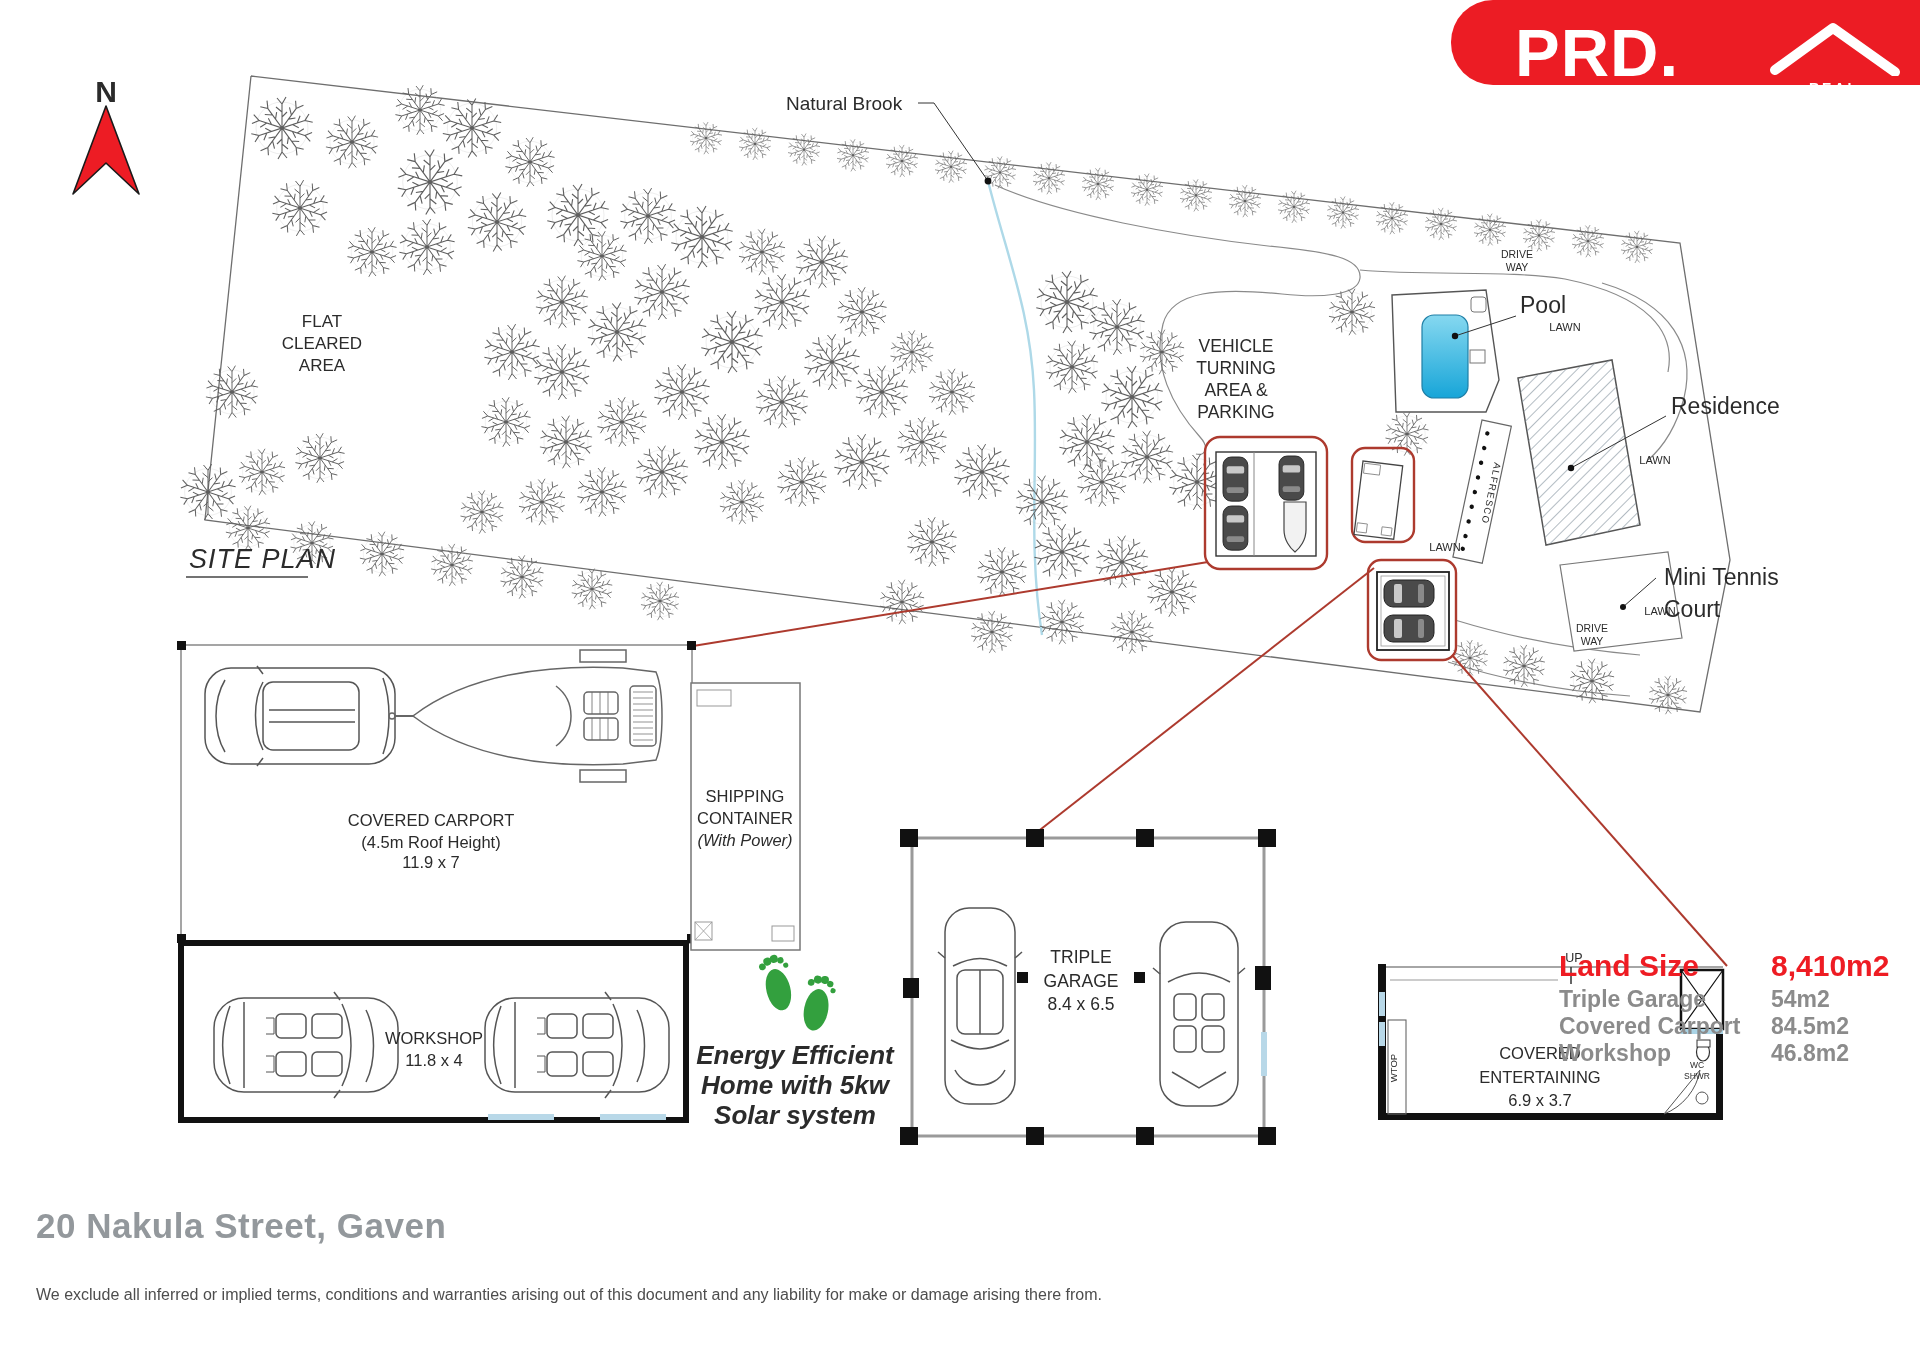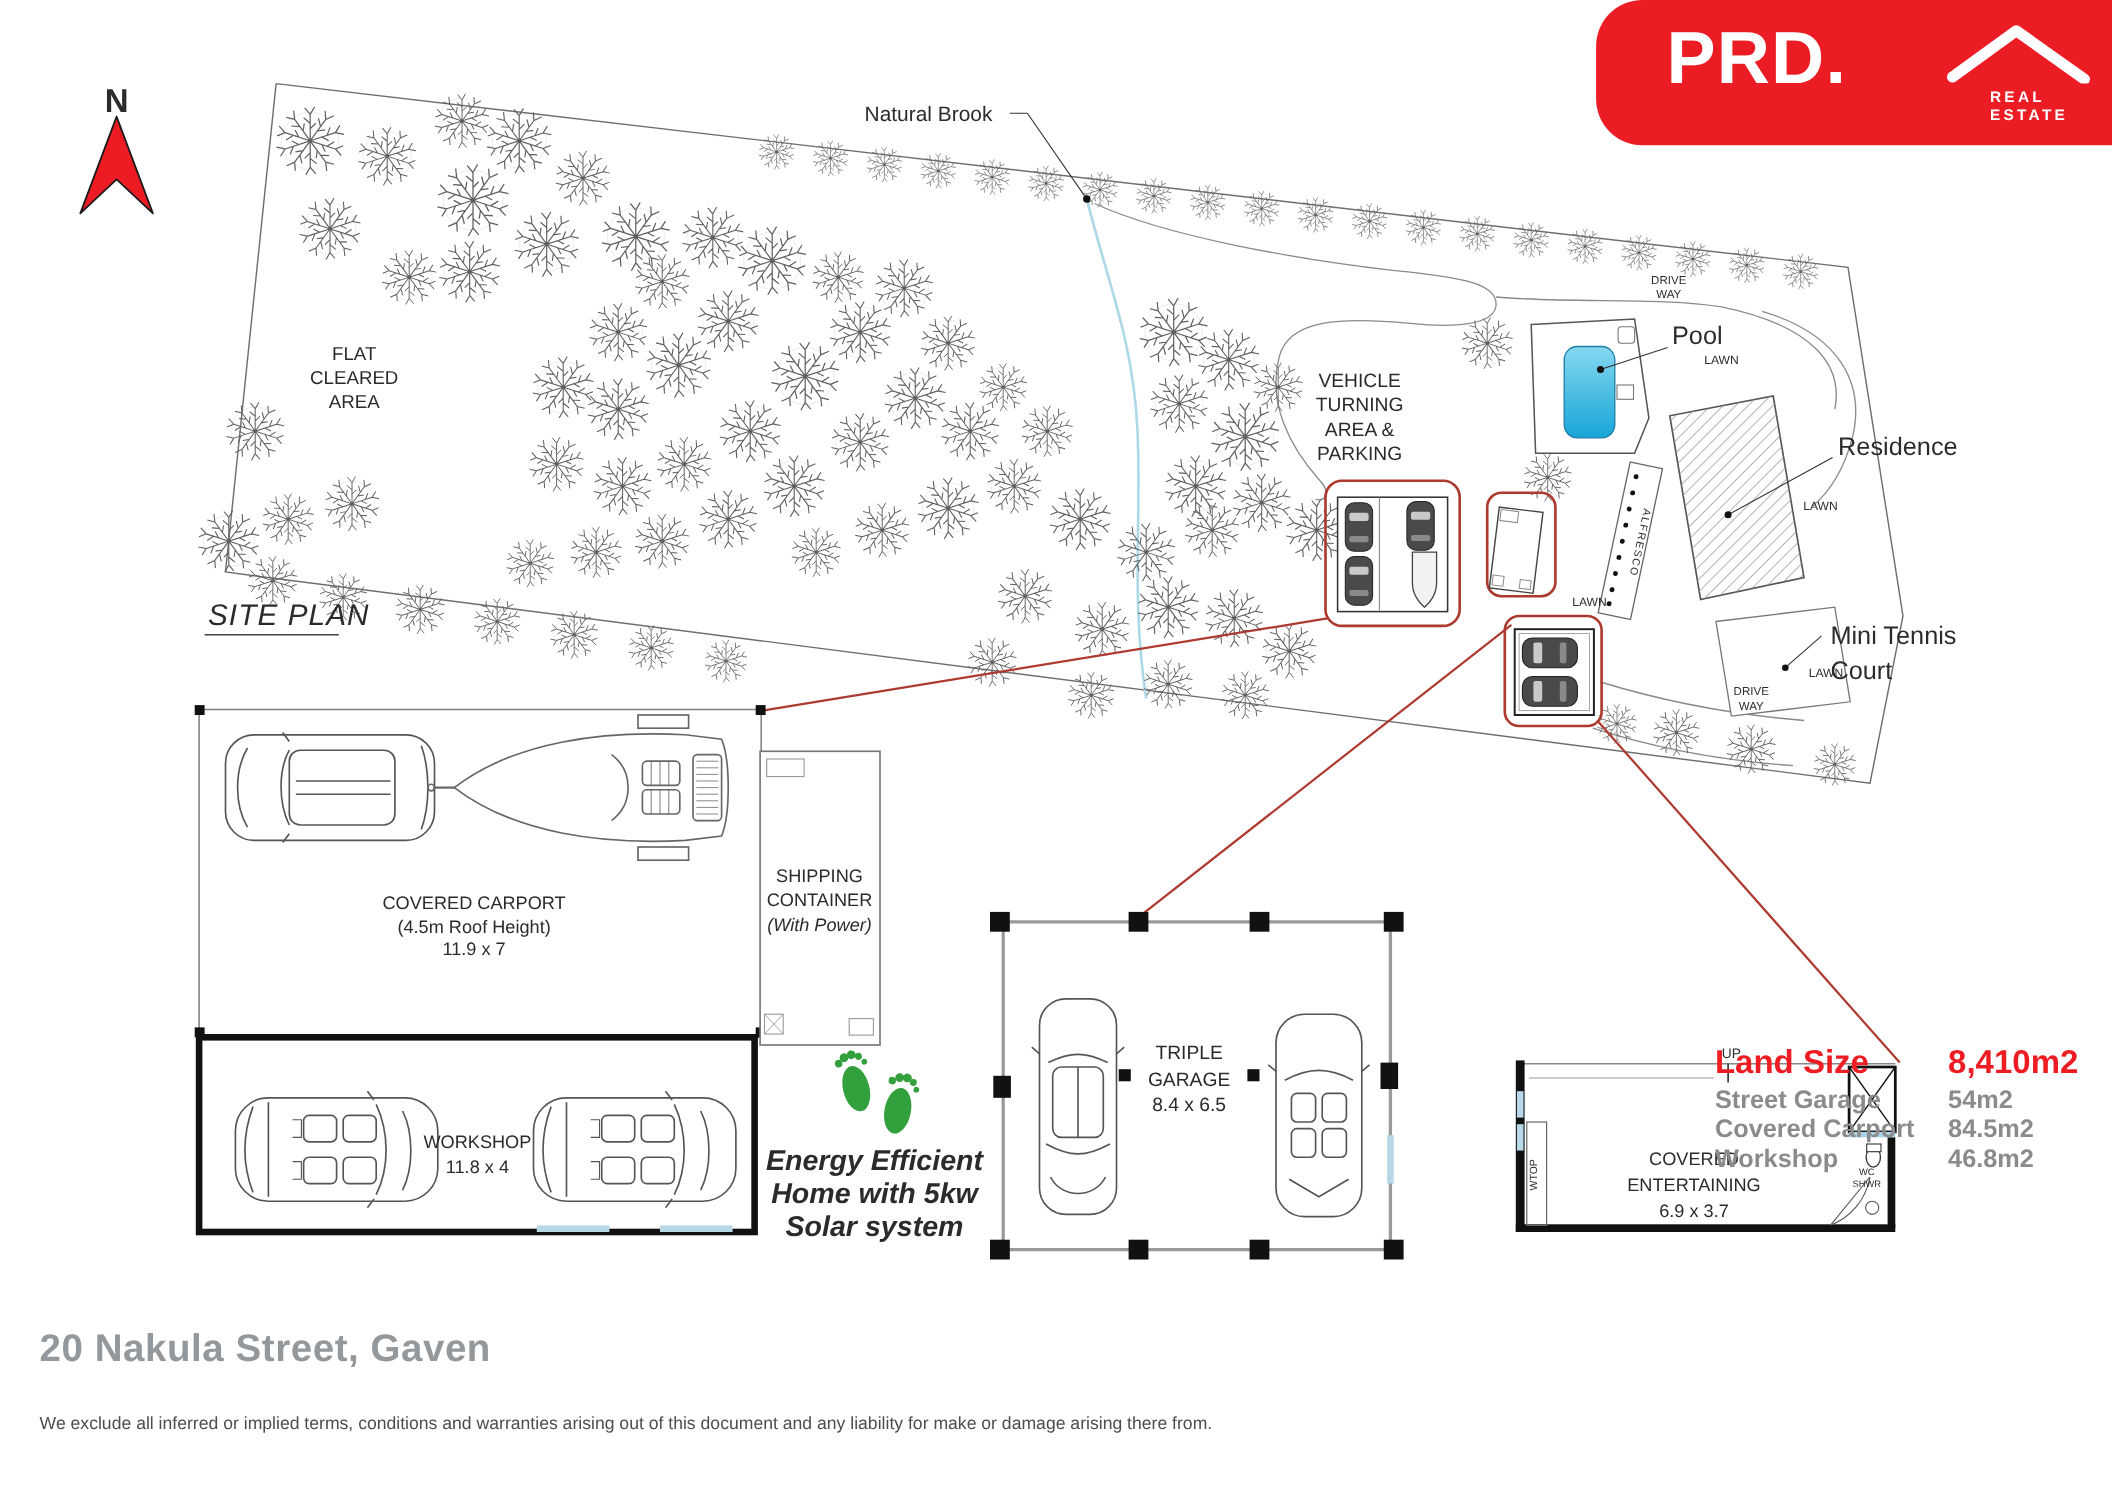--- a/index.html
+++ b/index.html
@@ -2,21 +2,21 @@
 <html><head>
 <meta charset="utf-8">
 <style>
   html,body{margin:0;padding:0;background:#ffffff;}
   body{width:1920px;height:1357px;position:relative;overflow:hidden;
        font-family:"Liberation Sans","DejaVu Sans",sans-serif;}
   .page{position:absolute;inset:0;background:#fff;}
   svg text{font-family:"Liberation Sans","DejaVu Sans",sans-serif;fill:#2b2b2b;}
 
   
-  .logo{position:absolute;left:1451px;top:0;width:469px;height:132px;
+  .logo{position:absolute;left:1451px;top:0;width:469px;height:85px;
         background:#ec1c24;border-radius:42px 0 0 42px;}
   .logo-brand{position:absolute;left:64px;top:14px;color:#fff;font-size:67px;
         font-weight:bold;letter-spacing:1px;}
   .logo-roof{position:absolute;left:316px;top:20px;}
   .logo-tag{position:absolute;left:332px;top:80px;color:#fff;font-size:14px;
         font-weight:bold;letter-spacing:3px;margin-left:26px;}
 
   
   .stats{position:absolute;left:1527px;top:946px;width:380px;}
   .stat-row{display:flex;line-height:27px;font-size:23px;font-weight:bold;color:#8b8b8b;margin-left:32px;}
@@ -490,21 +490,21 @@
     </svg>
     <span class="logo-tag">REAL ESTATE</span>
   </div>
 
   <div class="stats">
     <div class="stat-row highlight">
       <span class="stat-label">Land Size</span>
       <span class="stat-value">8,410m2</span>
     </div>
     <div class="stat-row">
-      <span class="stat-label">Street Garage</span>
+      <span class="stat-label">Triple Garage</span>
       <span class="stat-value">54m2</span>
     </div>
     <div class="stat-row">
       <span class="stat-label">Covered Carport</span>
       <span class="stat-value">84.5m2</span>
     </div>
     <div class="stat-row">
       <span class="stat-label">Workshop</span>
       <span class="stat-value">46.8m2</span>
     </div>

